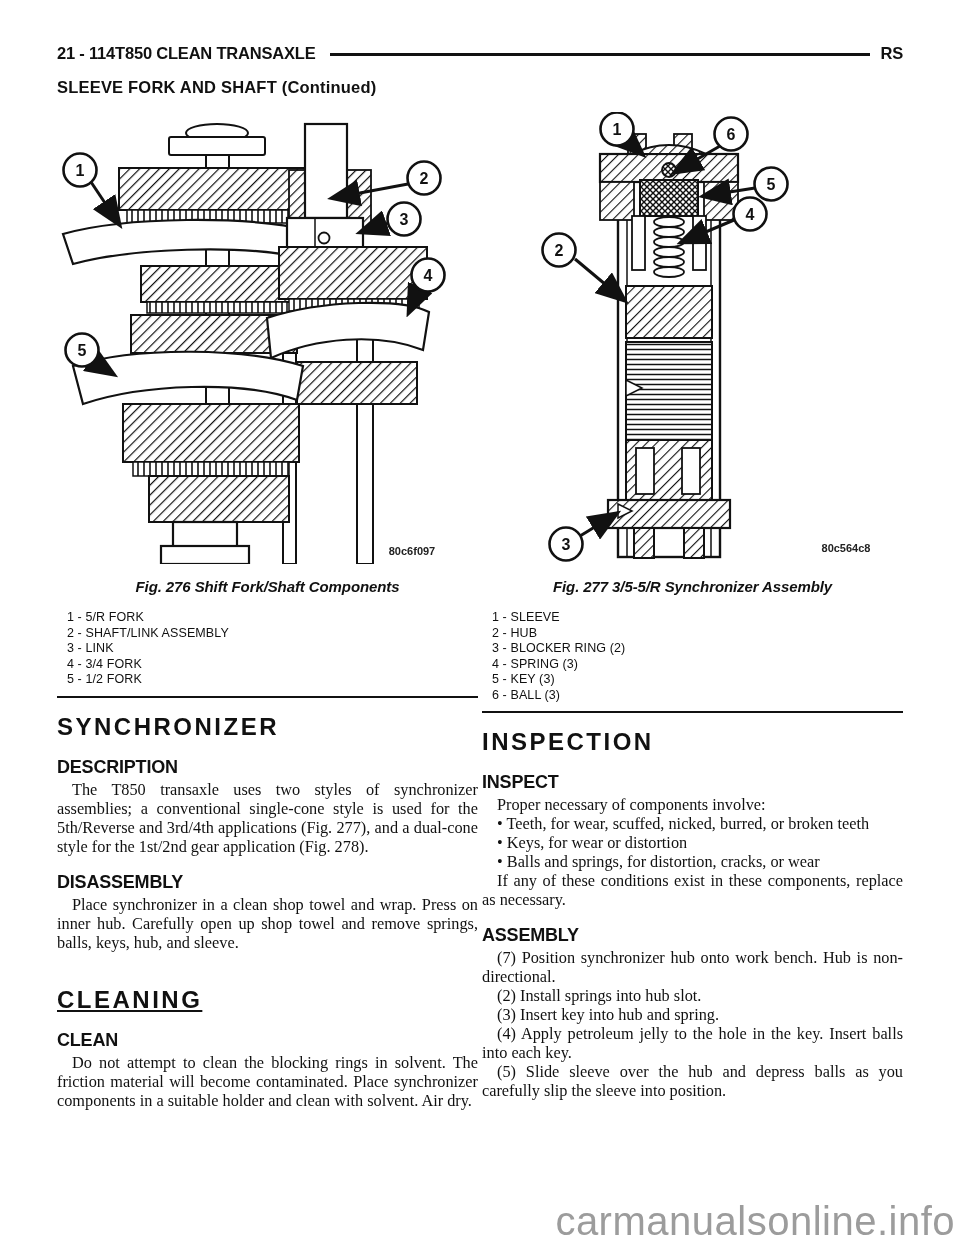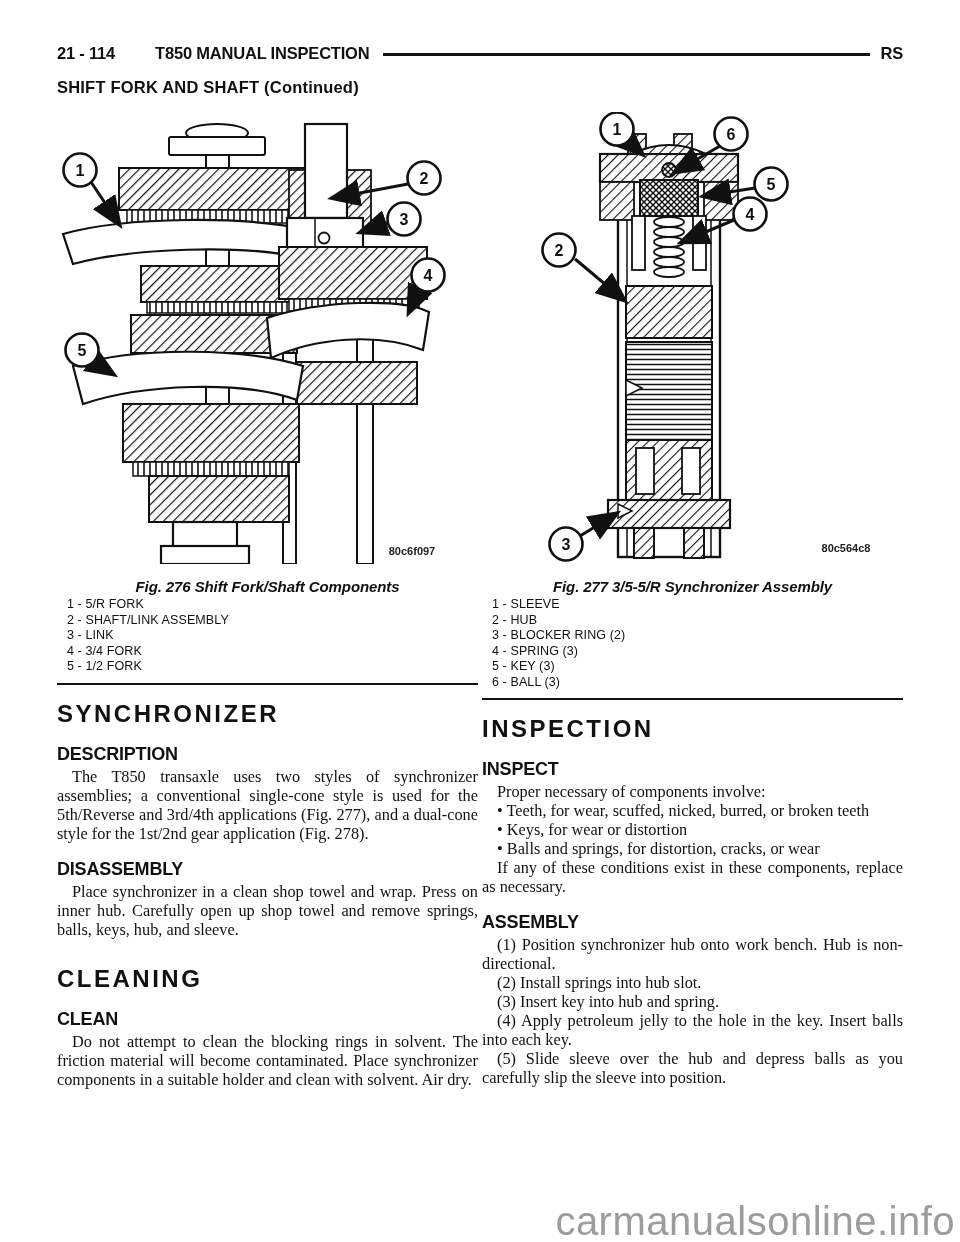--- a/index.html
+++ b/index.html
@@ -7,38 +7,38 @@
     width:960px; height:1242px; position:relative; overflow:hidden;
     background:#ffffff; color:#111;
     font-family:"Liberation Sans", sans-serif;
   }
   
   .header-row {
     position:absolute; left:57px; right:57px; top:44px;
     display:flex; align-items:center;
     font-weight:bold; font-size:16.5px; letter-spacing:-0.2px; white-space:nowrap;
   }
-  .page-num { margin-right:40px; }
+  .page-num { }
   .header-rule { flex:1; height:2.5px; background:#111; margin:2px 10px 0 14px; }
   .subheader {
     position:absolute; left:57px; top:78px;
     font-weight:bold; font-size:16.5px; letter-spacing:0.2px;
   }
   
   .col { position:absolute; top:112px; width:421px; }
   .col-left  { left:57px; }
   .col-right { left:482px; }
   figure { margin:0; }
   figure svg { display:block; }
   .fig-caption {
     text-align:center; font-weight:bold; font-style:italic;
     font-size:15px; margin-top:14px; letter-spacing:-0.1px;
   }
   .legend {
-    font-size:12.5px; line-height:15.5px; margin-top:2px; padding-left:10px;
+    font-size:12.5px; line-height:15.5px; margin-top:15px; padding-left:10px;
     white-space:pre-line; letter-spacing:0.1px;
   }
   .sect-rule { border:none; border-top:2px solid #111; margin:8px 0 0 0; }
   h1.section {
     font-size:24px; font-weight:bold; letter-spacing:2.5px;
     margin:15px 0 0 0;
   }
   h2.subsection {
     font-size:18px; font-weight:bold; letter-spacing:-0.2px;
     margin:16px 0 2px 0;
@@ -59,25 +59,25 @@
   .co-circle { fill:#fff; stroke:#111; stroke-width:2.6; }
   .co-num { font:bold 16px "Liberation Sans",sans-serif; fill:#111; }
   .img-code { font:bold 11px "Liberation Sans",sans-serif; fill:#222; }
   .arrow { stroke:#111; stroke-width:3; fill:none; }
 </style>
 </head>
 <body>
 
 <div class="header-row">
   <span class="page-num">21 - 114</span>
-  <span>T850 MANUAL INSPECTION</span>
+  <span>T850 CLEAN TRANSAXLE</span>
   <span class="header-rule"></span>
   <span class="rs">RS</span>
 </div>
-<div class="subheader">SHIFT FORK AND SHAFT (Continued)</div>
+<div class="subheader">SLEEVE FORK AND SHAFT (Continued)</div>
 
 <div class="col col-left">
 
   <figure>
     <svg width="421" height="452" viewBox="0 0 421 452">
       <defs>
         <pattern id="f1h" width="7" height="7" patternTransform="rotate(45)" patternUnits="userSpaceOnUse">
           <rect width="7" height="7" fill="#fff"></rect>
             <line x1="0" y1="0" x2="0" y2="7" stroke="#111" stroke-width="2.4"></line>
         </pattern>
@@ -162,21 +162,21 @@
   <hr class="sect-rule">
 
   <h1 class="section">SYNCHRONIZER</h1>
 
   <h2 class="subsection">DESCRIPTION</h2>
   <p class="body">The T850 transaxle uses two styles of synchronizer assemblies; a conventional single-cone style is used for the 5th/Reverse and 3rd/4th applications (Fig. 277), and a dual-cone style for the 1st/2nd gear application (Fig. 278).</p>
 
   <h2 class="subsection">DISASSEMBLY</h2>
   <p class="body">Place synchronizer in a clean shop towel and wrap. Press on inner hub. Carefully open up shop towel and remove springs, balls, keys, hub, and sleeve.</p>
 
-  <h1 class="section" style="margin-top:26px;">CLEANING</h1>
+  <h1 class="section" style="margin-top:34px;text-decoration:underline;">CLEANING</h1>
 
   <h2 class="subsection">CLEAN</h2>
   <p class="body">Do not attempt to clean the blocking rings in solvent. The friction material will become contaminated. Place synchronizer components in a suitable holder and clean with solvent. Air dry.</p>
 
 </div>
 
 <div class="col col-right">
 
   <figure>
     <svg width="421" height="452" viewBox="0 0 421 452">
@@ -279,21 +279,21 @@
   <h1 class="section">INSPECTION</h1>
 
   <h2 class="subsection">INSPECT</h2>
   <p class="body">Proper necessary of components involve:</p>
   <p class="body">•  Teeth, for wear, scuffed, nicked, burred, or broken teeth</p>
   <p class="body">•  Keys, for wear or distortion</p>
   <p class="body">•  Balls and springs, for distortion, cracks, or wear</p>
   <p class="body">If any of these conditions exist in these components, replace as necessary.</p>
 
   <h2 class="subsection">ASSEMBLY</h2>
-  <p class="body">(1) Position synchronizer hub onto work bench. Hub is non-directional.</p>
+  <p class="body">(7) Position synchronizer hub onto work bench. Hub is non-directional.</p>
   <p class="body">(2) Install springs into hub slot.</p>
   <p class="body">(3) Insert key into hub and spring.</p>
   <p class="body">(4) Apply petroleum jelly to the hole in the key. Insert balls into each key.</p>
   <p class="body">(5) Slide sleeve over the hub and depress balls as you carefully slip the sleeve into position.</p>
 
 </div>
 
 <div class="watermark">carmanualsonline.info</div>
 
 </body></html>

